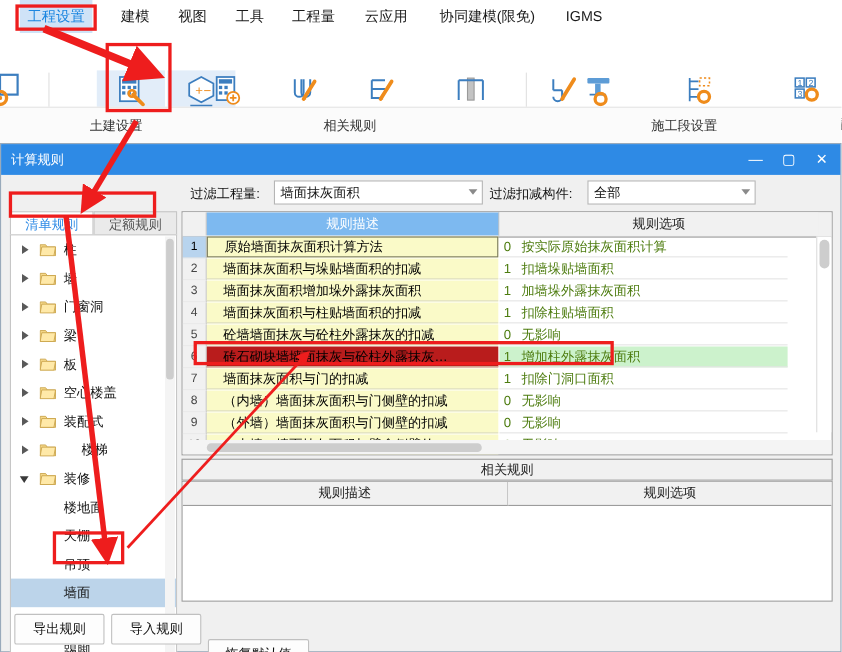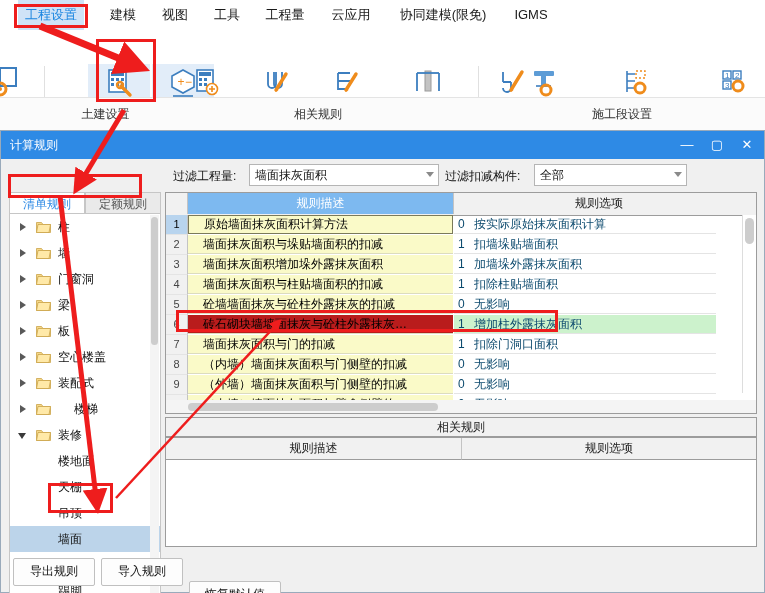--- a/index.html
+++ b/index.html
@@ -71,21 +71,21 @@
      text-align:center;line-height:21px;font-size:12px;border-right:1px solid #c3c3c3;}
   #gh-opt{position:absolute;left:288px;top:0;width:290px;height:21px;background:#f1f1f1;color:#222;
      text-align:center;line-height:21px;font-size:12px;}
   .grow{position:absolute;left:0;width:590px;height:20px;}
   .grow .num{position:absolute;left:0;top:0;width:21px;height:19px;line-height:19px;text-align:center;
      font-size:11px;color:#444;background:#f1f1f1;border-right:1px solid #c3c3c3;border-bottom:1px solid #e4e4e4;}
   .grow .desc{position:absolute;left:22px;top:0;width:265px;height:19px;line-height:19px;
      font-size:12px;color:#000;background:#fafac8;border-bottom:1px solid #dcdcbe;
      padding-left:15px;box-sizing:border-box;overflow:hidden;white-space:nowrap;}
   .grow .opt{position:absolute;left:288px;top:0;width:262px;height:19px;line-height:19px;
-     font-size:12px;color:#0c4a6e;border-bottom:1px solid #e4e4e4;padding-left:4px;box-sizing:border-box;
+     font-size:12px;color:#4d7c0f;border-bottom:1px solid #e4e4e4;padding-left:4px;box-sizing:border-box;
      white-space:nowrap;overflow:hidden;}
   .grow .opt .ov{display:inline-block;width:16px;}
   .grow.cur .num{background:#b8d4ee;color:#000;}
   .grow.cur .desc{border:1px solid #7a7a5a;height:19px;line-height:17px;}
   .grow.hl .opt{background:#ccf2cc;}
   .grow.hl .desc{background:#b91c1c;}
   #grid-vsb{position:absolute;right:0;top:22px;width:13px;height:178px;background:#fff;border-left:1px solid #ddd;}
   #grid-vsb i{position:absolute;left:2px;top:3px;width:9px;height:26px;background:#cdcdcd;border-radius:5px;display:block;}
   #grid-hsb{position:absolute;left:0;bottom:0;width:590px;height:13px;background:#f4f4f4;}
   #grid-hsb i{position:absolute;left:22px;top:3px;width:250px;height:8px;background:#cdcdcd;border-radius:4px;display:block;}

